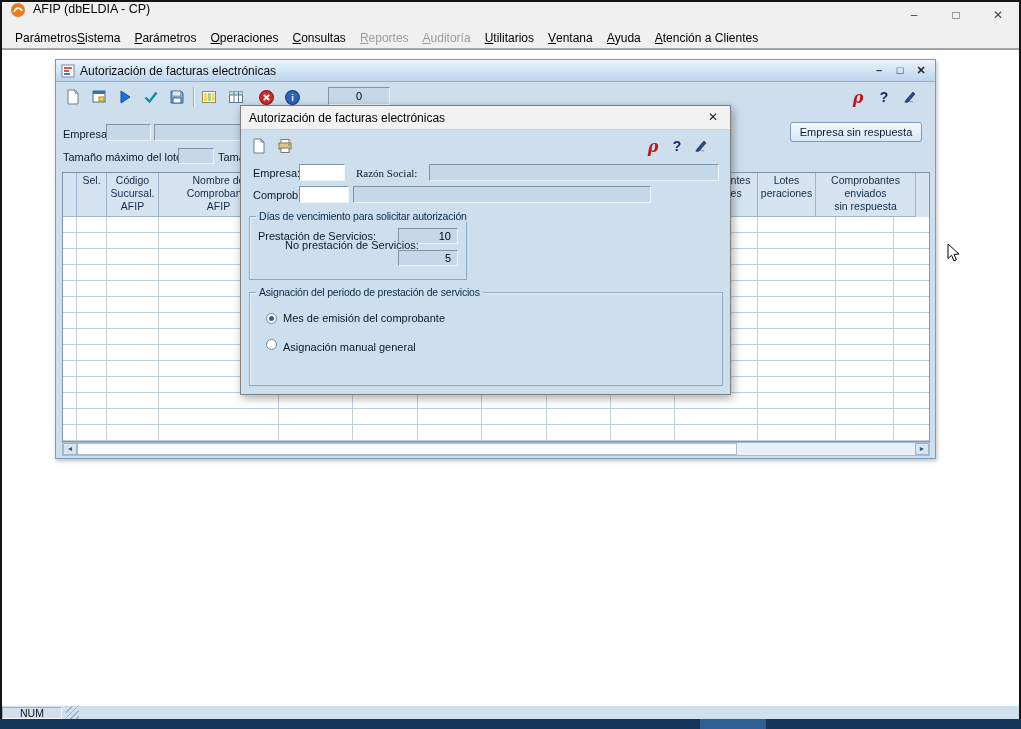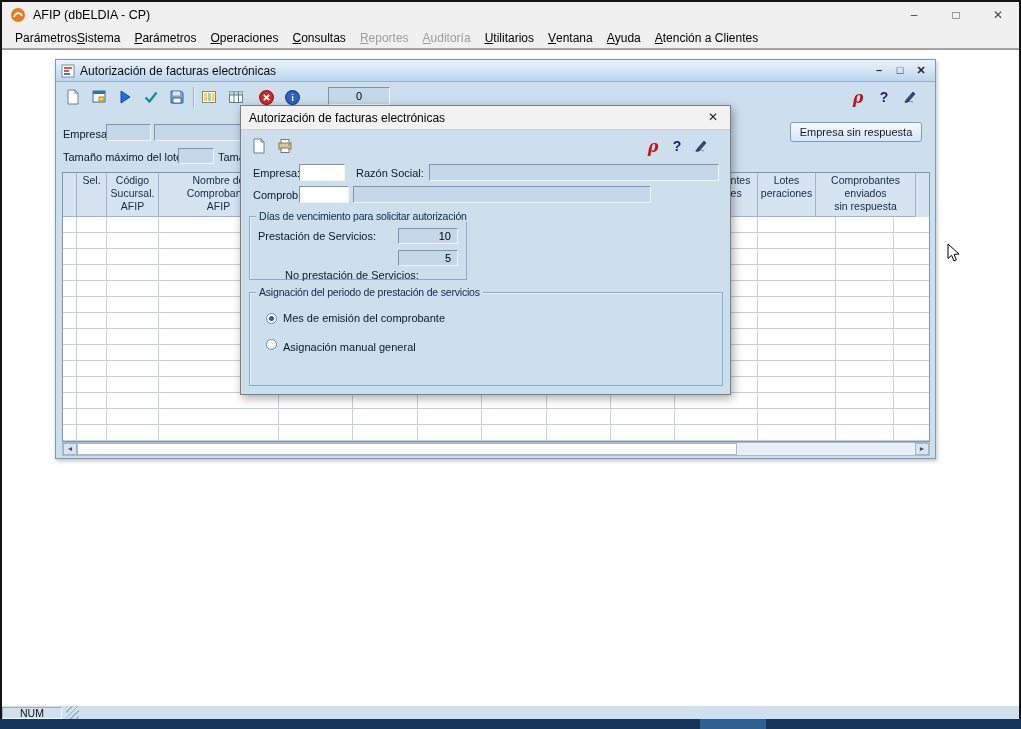--- a/index.html
+++ b/index.html
@@ -3,21 +3,21 @@
 <meta charset="utf-8">
 <style>
   * { box-sizing: border-box; margin: 0; padding: 0; }
   html,body { width:1021px; height:729px; }
   body { font-family:"Liberation Sans", sans-serif; font-size:12px; color:#000; }
   #screen { position:relative; width:1021px; height:729px; background:#141414; overflow:hidden; }
 
   .winbg { position:absolute; left:2px; top:2px; width:1017px; height:717px; background:#f0f0f0; }
 
   
-  .titlebar { position:absolute; left:2px; top:2px; width:1017px; height:26px; background:#f0f0f0; display:flex; align-items:center; padding-left:8px; }
+  .titlebar { position:absolute; left:2px; top:2px; width:1017px; height:26px; background:#f0f0f0; display:flex; padding-left:8px; }
   .titlebar .t { margin-left:7px; font-size:12.5px; color:#000; }
   .wbtns { margin-left:auto; display:flex; height:100%; }
   .wbtn { width:42px; height:100%; text-align:center; line-height:26px; font-size:12px; color:#444; }
 
   
   .menubar { position:absolute; left:2px; top:28px; width:1017px; height:21px; background:#f0f0f0; border-bottom:1px solid #a8a8a8; display:flex; align-items:stretch; padding-left:6px; font-size:12px; }
   .menu-item { padding:0 7px; display:flex; align-items:center; color:#000; white-space:nowrap; }
   .menu-item.disabled { color:#9c9c9c; }
   .menu-item u { text-decoration:underline; }
 
@@ -495,32 +495,32 @@
     </div>
     <div class="tbtn" style="left:448px;top:28px;">
       <svg width="16" height="16" viewBox="0 0 16 16">
           <path d="M2 13c2-1 6-1 9 0" stroke="#888" fill="none"></path>
           <path d="M4 11L11 3l2 2-7 8-2.5.5z" fill="#2a4a8a" stroke="#1a2a5a" stroke-width="0.7"></path>
         </svg>
     </div>
 
     <div class="lbl" style="left:12px;top:61px;">Empresa:</div>
     <div class="inp white" style="left:58px;top:58px;width:46px;height:17px;"></div>
-    <div class="lbl" style="left:115px;top:61px;">Razón Social:</div>
+    <div class="lbl" style="left:115px;top:61px;font-family:Liberation Serif, serif;">Razón Social:</div>
     <div class="inp" style="left:188px;top:58px;width:290px;height:17px;"></div>
 
     <div class="lbl" style="left:12px;top:83px;">Comprob:</div>
     <div class="inp white" style="left:58px;top:80px;width:50px;height:17px;"></div>
     <div class="inp" style="left:112px;top:80px;width:298px;height:17px;"></div>
 
     <div class="grp" style="left:8px;top:110px;width:218px;height:64px;">
       <div class="grp-title">Días de vencimiento para solicitar autorización</div>
       <div class="lbl" style="left:8px;top:13px;">Prestación de Servicios:</div>
       <div class="inp num" style="left:148px;top:11px;width:60px;height:16px;">10</div>
-      <div class="lbl" style="left:8px;top:52px;padding-left:27px;">No prestación de Servicios:</div>
+      <div class="lbl" style="left:8px;top:22px;padding-left:27px;">No prestación de Servicios:</div>
       <div class="inp num" style="left:148px;top:33px;width:60px;height:16px;">5</div>
     </div>
 
     <div class="grp" style="left:8px;top:186px;width:474px;height:94px;">
       <div class="grp-title">Asignación del periodo de prestación de servicios</div>
       <div class="radio sel" style="left:16px;top:20px;"></div>
       <div class="lbl" style="left:33px;top:19px;">Mes de emisión del comprobante</div>
       <div class="radio" style="left:16px;top:46px;"></div>
       <div class="lbl" style="left:33px;top:48px;">Asignación manual general</div>
     </div>

